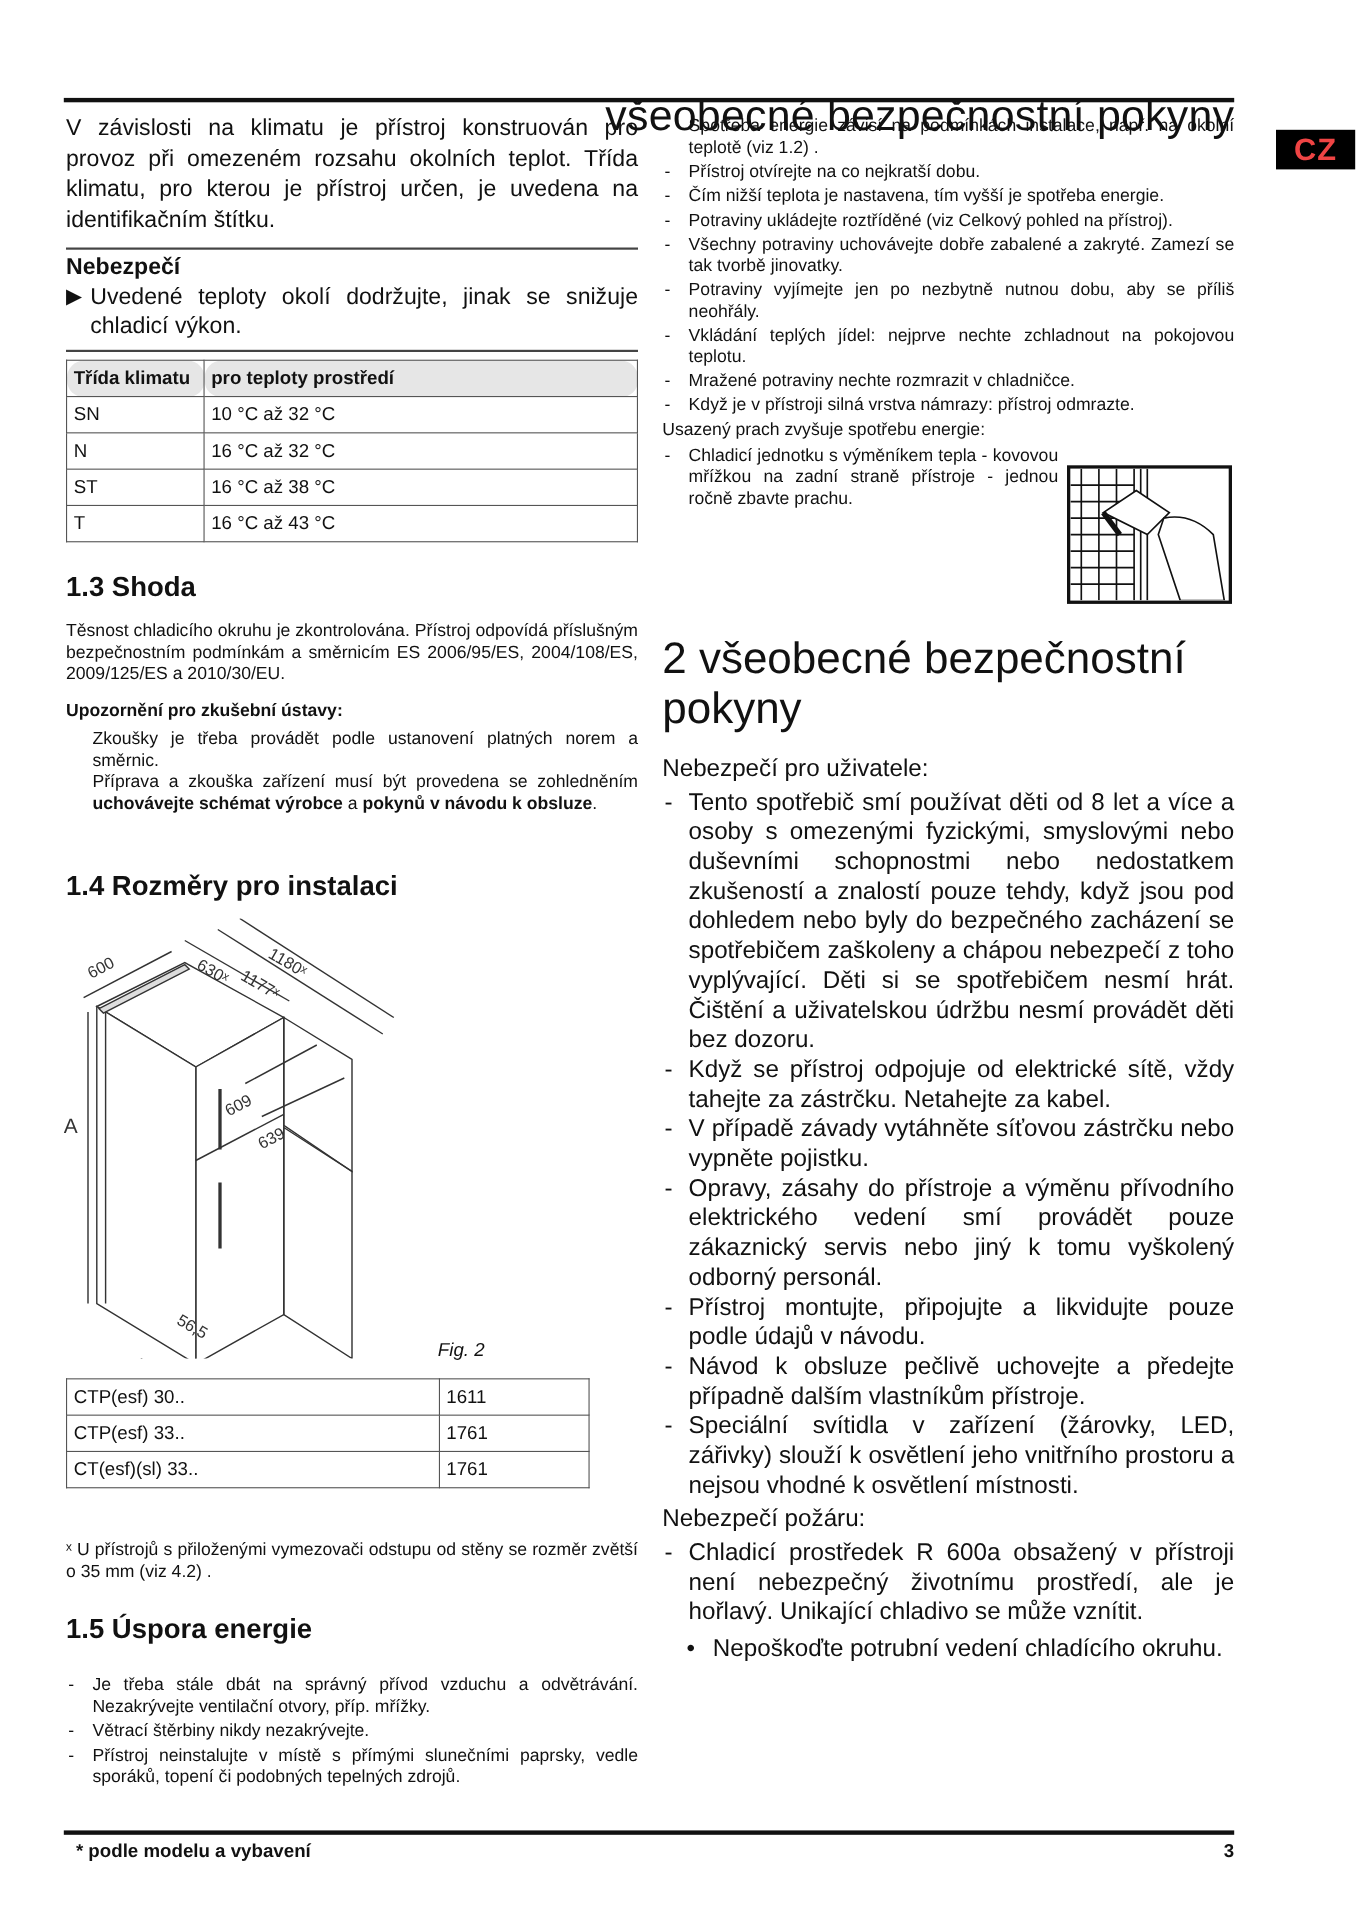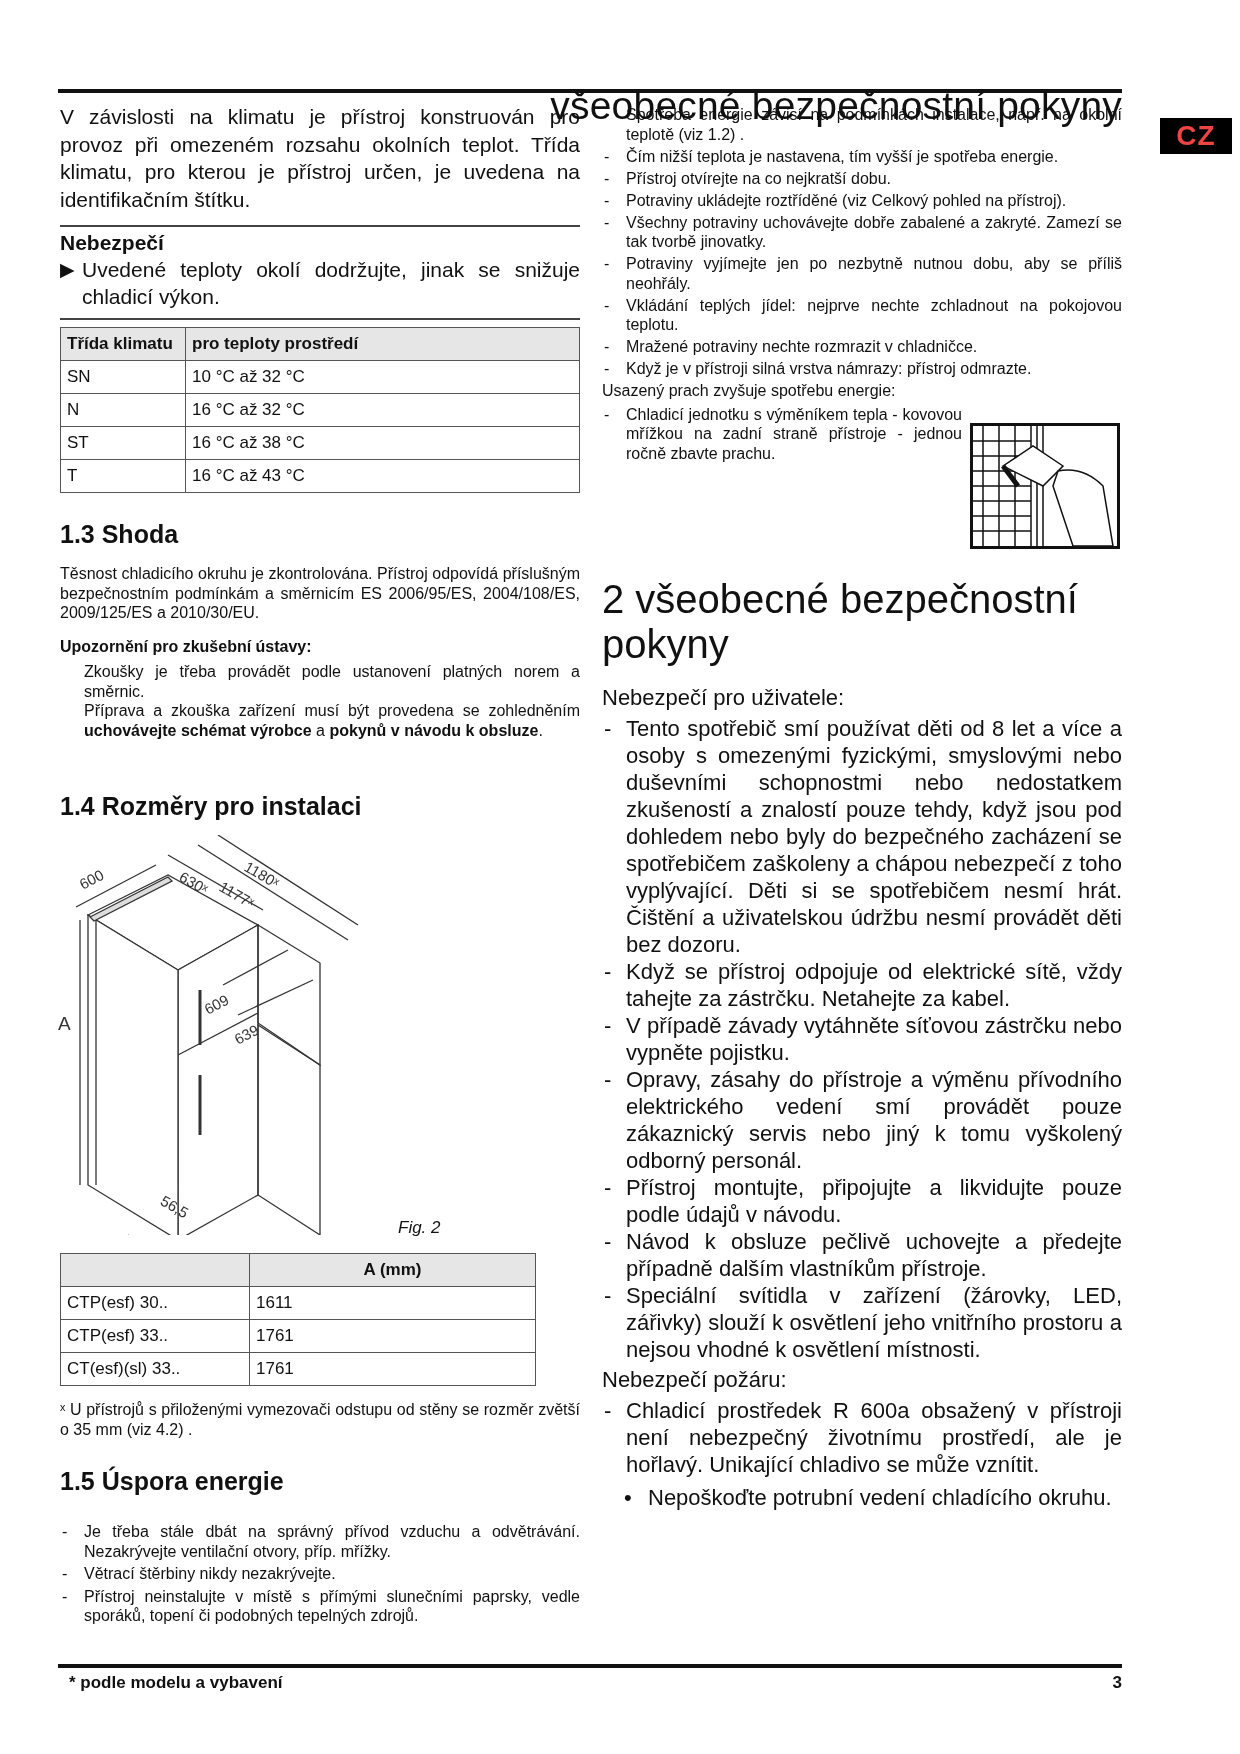--- a/index.html
+++ b/index.html
@@ -15,21 +15,21 @@
   .lcol { left: 60px; width: 520px; }
   .p-big { font-size: 21px; line-height: 27.5px; text-align: justify; margin: 0; }
   .rule-thin { height: 2px; background: #444; }
   .h-note { font-size: 21px; font-weight: bold; margin: 0; line-height: 27px; }
   .note-row { display: flex; font-size: 21px; line-height: 27px; }
   .note-row .tri { width: 22px; flex: none; font-size: 19px; line-height: 27px; }
   .note-row .txt { text-align: justify; flex: 1; }
 
   table.dtab { border-collapse: collapse; font-size: 17px; width: 520px; }
   table.dtab td, table.dtab th { border: 1px solid #555; padding: 0 6px; height: 32px; text-align: left; font-weight: normal; }
-  table.dtab th { background: #e6e6e6; font-weight: bold; }
+  table.dtab th { background: #e6e6e6; font-weight: bold; border-radius: 15px; }
   .h2 { font-size: 25px; font-weight: bold; margin: 0; }
   .p-small { font-size: 16px; line-height: 19.5px; text-align: justify; margin: 0; }
   .p-small b { font-weight: bold; }
   .indent { padding-left: 24px; }
 
   .fig-label { font-size: 17px; font-style: italic; }
 
   ul.dash { list-style: none; margin: 0; padding: 0; }
   ul.dash li { position: relative; padding-left: 24px; text-align: justify; }
   ul.dash li::before { content: "-"; position: absolute; left: 2px; top: 0; }
@@ -145,24 +145,20 @@
       <text x="0" y="195" font-size="19">A</text>
     </g>
   </svg>
 </div>
 <div class="abs" style="left:160px; top:1198px; font-size:15px; color:#333; transform:rotate(30deg);">56,5</div>
 <div class="abs fig-label" style="left:398px; top:1218px;">Fig. 2</div>
 
 <div class="abs" style="left:60px; top:1253px;">
   <table class="dtab" style="width:476px;">
     <tbody>
-        <tr>
-      <th style="width:176px;"></th>
-      <th style="text-align:center;">A (mm)</th>
-    </tr>
     <tr>
       <td>CTP(esf) 30..</td>
       <td>1611</td>
     </tr>
     <tr>
       <td>CTP(esf) 33..</td>
       <td>1761</td>
     </tr>
     <tr>
       <td>CT(esf)(sl) 33..</td>
@@ -180,22 +176,22 @@
   <ul class="dash p-small" style="margin-top:26px;">
     <li style="margin-bottom:3px;">Je třeba stále dbát na správný přívod vzduchu a odvětrávání. Nezakrývejte ventilační otvory, příp. mřížky.</li>
     <li style="margin-bottom:3px;">Větrací štěrbiny nikdy nezakrývejte.</li>
     <li>Přístroj neinstalujte v místě s přímými slunečními paprsky, vedle sporáků, topení či podobných tepelných zdrojů.</li>
   </ul>
 </div>
 
 <div class="abs rcol" style="top:105px;">
   <ul class="dash r-small">
     <li>Spotřeba energie závisí na podmínkách instalace, např. na okolní teplotě (viz 1.2) .</li>
+    <li>Přístroj otvírejte na co nejkratší dobu.</li>
     <li>Čím nižší teplota je nastavena, tím vyšší je spotřeba energie.</li>
-    <li>Přístroj otvírejte na co nejkratší dobu.</li>
     <li>Potraviny ukládejte roztříděné (viz Celkový pohled na přístroj).</li>
     <li>Všechny potraviny uchovávejte dobře zabalené a zakryté. Zamezí se tak tvorbě jinovatky.</li>
     <li>Potraviny vyjímejte jen po nezbytně nutnou dobu, aby se příliš neohřály.</li>
     <li>Vkládání teplých jídel: nejprve nechte zchladnout na pokojovou teplotu.</li>
     <li>Mražené potraviny nechte rozmrazit v chladničce.</li>
     <li>Když je v přístroji silná vrstva námrazy: přístroj odmrazte.</li>
   </ul>
   <p class="r-small" style="margin:0;">Usazený prach zvyšuje spotřebu energie:</p>
   <ul class="dash r-small" style="width:360px; margin-top:4px;">
     <li>Chladicí jednotku s výměníkem tepla - kovovou mřížkou na zadní straně přístroje - jednou ročně zbavte prachu.</li>

